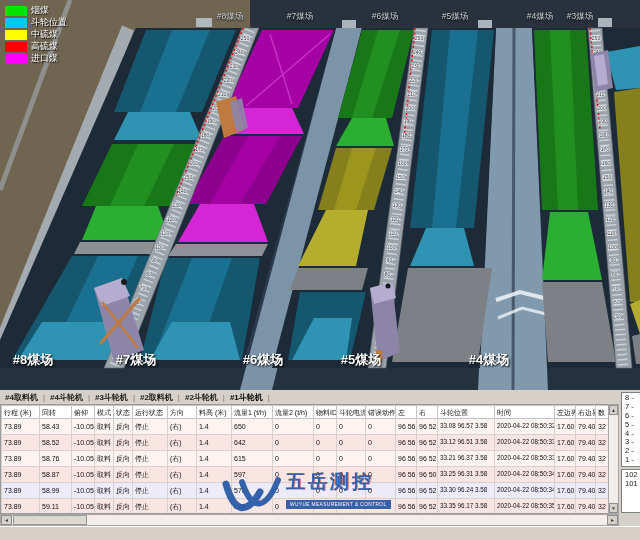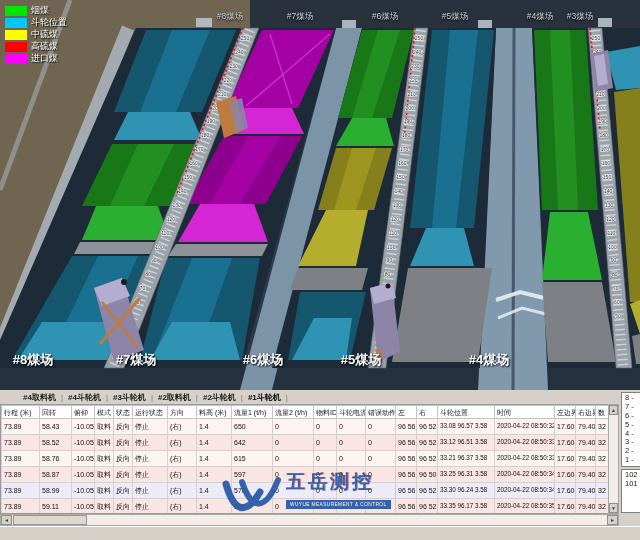--- a/index.html
+++ b/index.html
@@ -15,21 +15,21 @@
   .legend-item{display:flex;align-items:center;margin-bottom:1px;height:11px;}
   .legend-swatch{width:22px;height:10px;margin-right:4px;flex:0 0 22px;}
   .legend-label{font-size:9px;color:#fff;text-shadow:1px 1px 1px #000;white-space:nowrap;}
   .top-label{position:absolute;top:11px;transform:translateX(-50%);font-size:8.5px;
              color:#c8ced4;text-shadow:0 1px 2px #000;white-space:nowrap;}
   .bottom-label{position:absolute;top:351px;transform:translateX(-50%);font-size:13px;
              font-weight:bold;color:#fff;text-shadow:1px 1px 2px #000;white-space:nowrap;}
   
   #bottom-panel{position:absolute;top:390px;left:0;width:640px;height:150px;background:#d5d1c9;}
   #tab-bar{position:absolute;top:0;left:0;height:14px;width:528px;display:flex;
-           align-items:center;padding-left:23px;font-size:8px;font-weight:bold;color:#1a1a1a;}
+           align-items:center;padding-left:5px;font-size:8px;font-weight:bold;color:#1a1a1a;}
   .tab{cursor:default;white-space:nowrap;}
   .tab.active{color:#000;}
   .tab-sep{color:#777;font-weight:normal;margin:0 5px;}
   #table-wrap{position:absolute;top:14px;left:0;width:608px;height:110px;overflow:hidden;
               background:#fff;border:1px solid #9a9a9a;border-right:none;}
   table{border-collapse:collapse;table-layout:fixed;width:610px;}
   th,td{border:1px solid #d8cfcf;font-size:7px;line-height:1;white-space:nowrap;
         overflow:hidden;padding:0 1px 0 2px;text-align:left;font-weight:normal;color:#111;}
   th{background:#fff;height:13px;border-color:#c4c4c4;}
   td{height:16px;}

